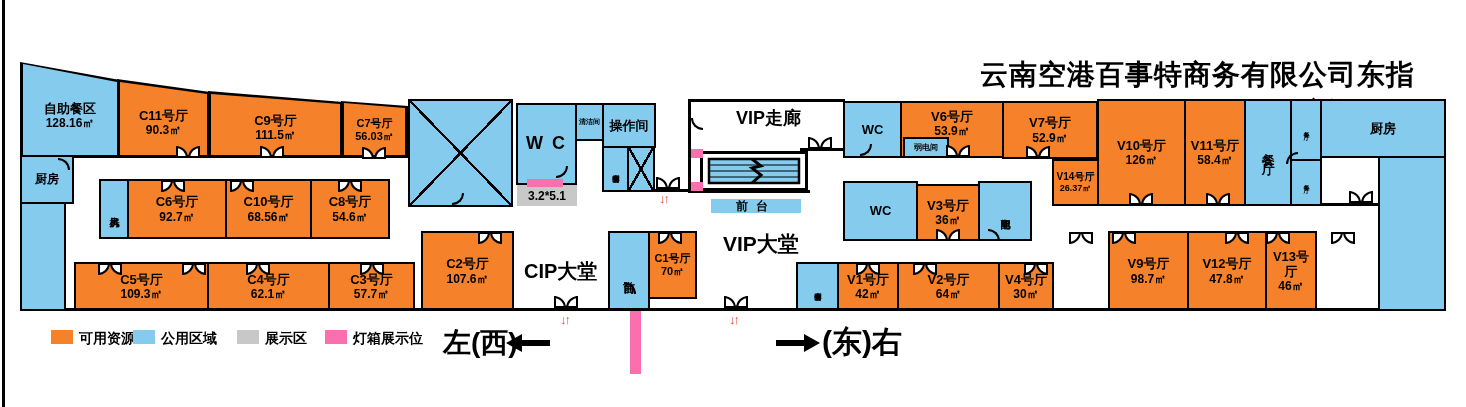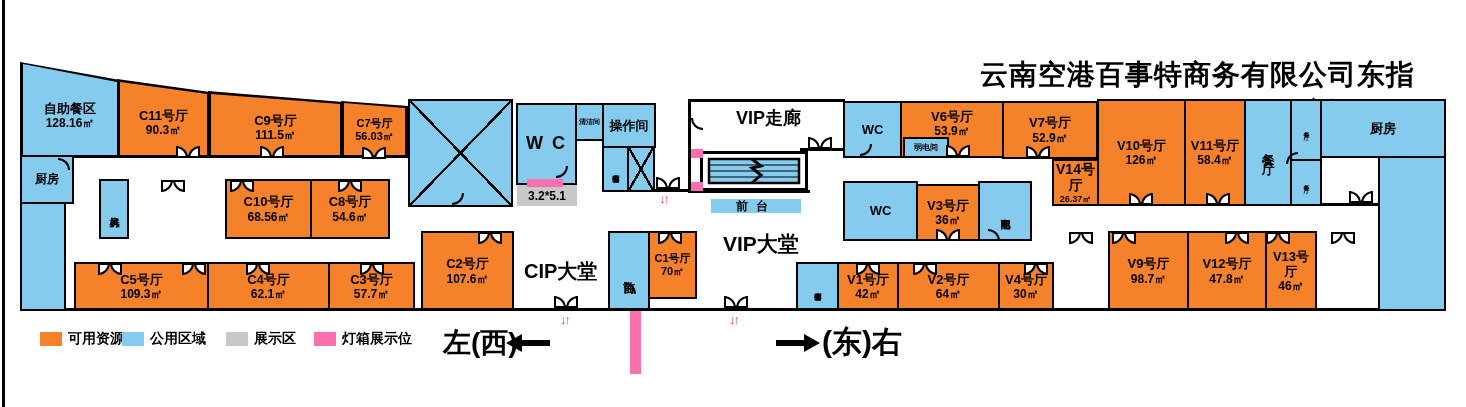--- a/index.html
+++ b/index.html
@@ -4,21 +4,21 @@
 <style>
   html,body{margin:0;padding:0;background:#fff;}
   #stage{position:relative;width:1466px;height:407px;background:#fff;overflow:hidden;
          font-family:"Liberation Sans","DejaVu Sans",sans-serif;color:#000;}
   .room{position:absolute;box-sizing:border-box;border:2.5px solid #000;display:flex;
         flex-direction:column;align-items:center;justify-content:center;text-align:center;
         font-weight:600;line-height:1.18;}
   .orange{background:#F5822B;} .blue{background:#85CBEE;} .grayarea{background:#C8C8C8;}
   .noborder{border:none;}
   .nm{font-size:13px;} .ar{font-size:12px;}
-  .sm .nm{font-size:14px;} .sm .ar{font-size:9px;}
+  .sm .nm{font-size:10px;} .sm .ar{font-size:9px;}
   .xs{font-size:8px;font-weight:600;}
   .vtext{writing-mode:vertical-rl;text-orientation:upright;}
   .v2{writing-mode:vertical-rl;text-orientation:upright;font-size:7px;line-height:8px;height:23px;font-weight:600;}
   .xroom{background-image:
      linear-gradient(to top right,transparent calc(50% - 1.2px),#000 calc(50% - 1.2px),#000 calc(50% + 1.2px),transparent calc(50% + 1.2px)),
      linear-gradient(to bottom right,transparent calc(50% - 1.2px),#000 calc(50% - 1.2px),#000 calc(50% + 1.2px),transparent calc(50% + 1.2px));}
   .wline{position:absolute;background:#000;}
   .pink{position:absolute;background:#FA6FAE;}
   .lbl-free{position:absolute;font-weight:bold;}
   .slant{position:absolute;}
@@ -34,21 +34,21 @@
   .sd{position:absolute;width:12px;height:12px;box-sizing:border-box;border-left:2px solid #000;
       border-top:2px solid #000;border-radius:100% 0 0 0;}
   .updn{position:absolute;color:#E8443B;font-size:13px;font-weight:bold;letter-spacing:-2px;}
   .barrow{position:absolute;width:44px;height:18px;}
   .barrow .shaft{position:absolute;top:6px;height:6px;background:#000;}
   .barrow .head{position:absolute;top:0;width:0;height:0;border-top:9px solid transparent;border-bottom:9px solid transparent;}
   .barrow.left .shaft{left:14px;right:0;}
   .barrow.left .head{left:0;border-right:16px solid #000;}
   .barrow.right .shaft{left:0;right:14px;}
   .barrow.right .head{right:0;border-left:16px solid #000;}
-  .legend{position:absolute;display:flex;align-items:center;}
+  .legend{position:absolute;display:flex;margin-left:11px;}
   .legend .sw{width:22px;height:14px;margin-right:6px;}
   .legend .lt{font-size:14px;font-weight:600;}
   #title{position:absolute;left:955px;top:56px;width:460px;text-align:right;
          font-size:28px;font-weight:bold;letter-spacing:1px;}
 </style>
 </head>
 <body>
 
 <div id="stage">
 
@@ -91,20 +91,24 @@
     <div class="slant-o" style="clip-path:polygon(0 3px,100% 8px,100% 100%,0 100%)"></div>
     <div class="slant-i" style="background:#F5822B;clip-path:polygon(0 2px,100% 7px,100% 100%,0 100%)"></div>
     <div class="slant-lbl sm" style="padding-top:4px">
         <span style="font-size:11px">C7号厅</span>
         <span style="font-size:11px">56.03㎡</span>
       </div>
   </div>
 
   <div class="room blue" style="left:99px;top:179px;width:30px;height:60px">
     <span class="vtext" style="font-size:10px">风机房</span>
+  </div>
+  <div class="room orange" style="left:127px;top:179px;width:100px;height:60px">
+    <span class="nm">C6号厅</span>
+      <span class="ar">92.7㎡</span>
   </div>
   <div class="room orange" style="left:225px;top:179px;width:87px;height:60px">
     <span class="nm">C10号厅</span>
       <span class="ar">68.56㎡</span>
   </div>
   <div class="room orange" style="left:310px;top:179px;width:80px;height:60px">
     <span class="nm">C8号厅</span>
       <span class="ar">54.6㎡</span>
   </div>
 

